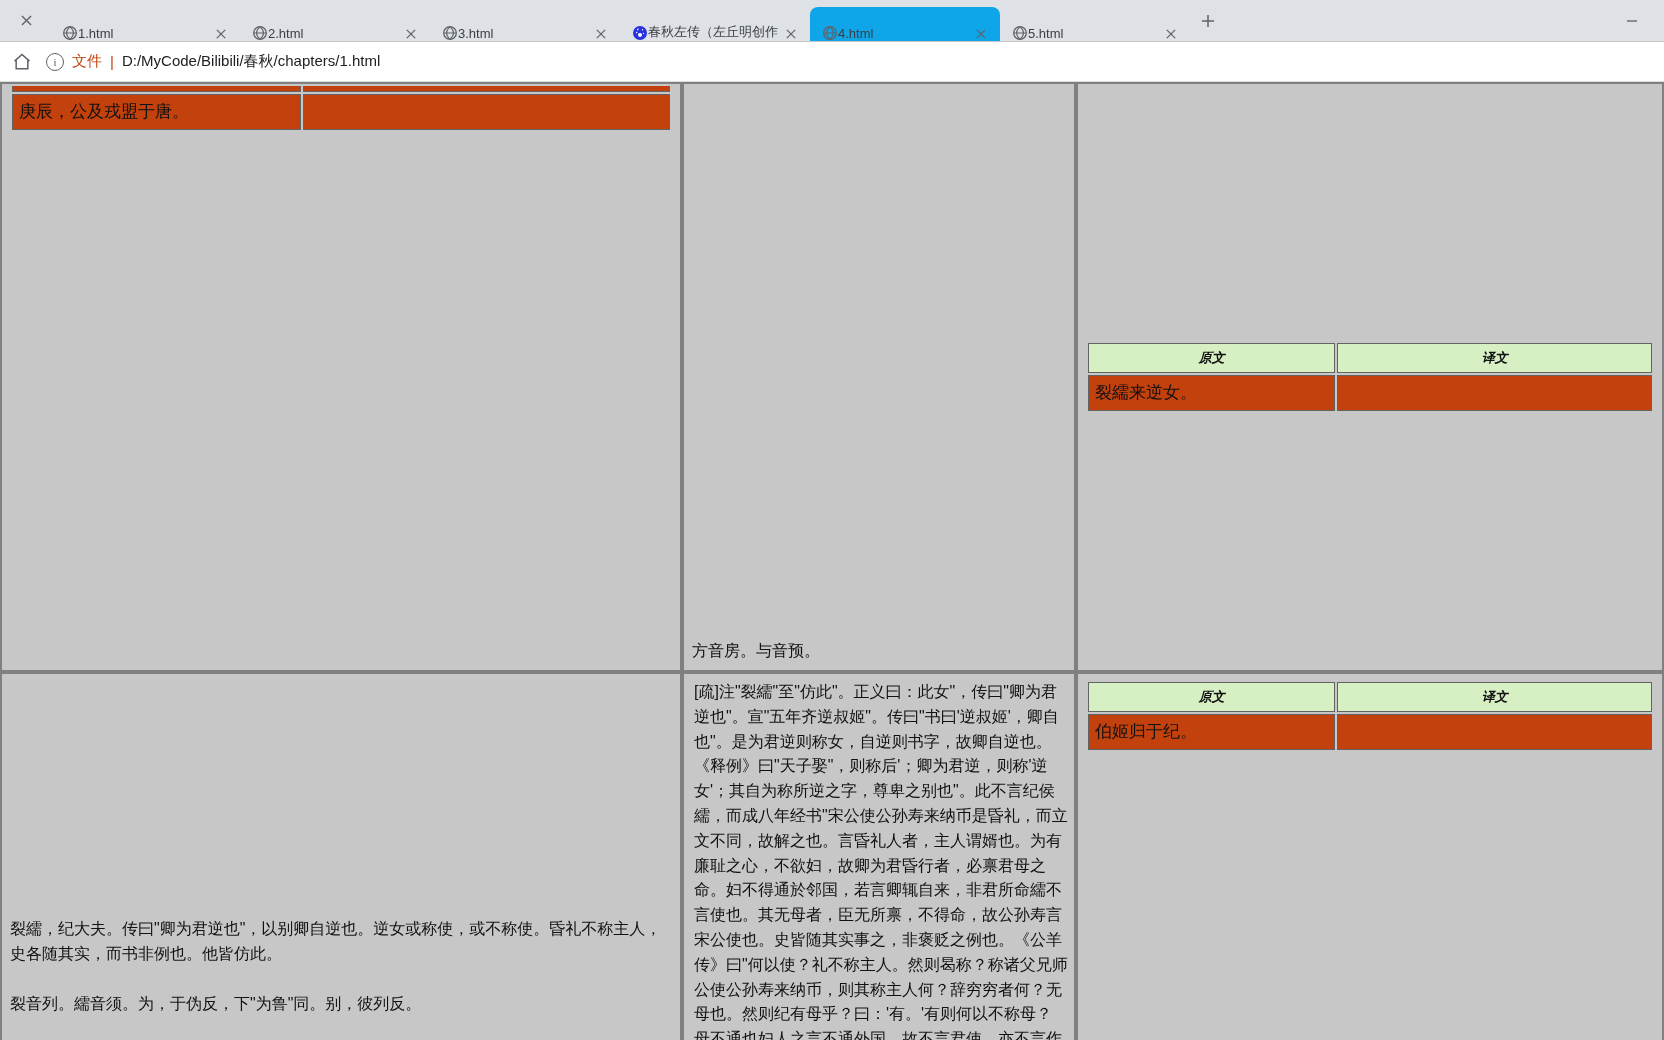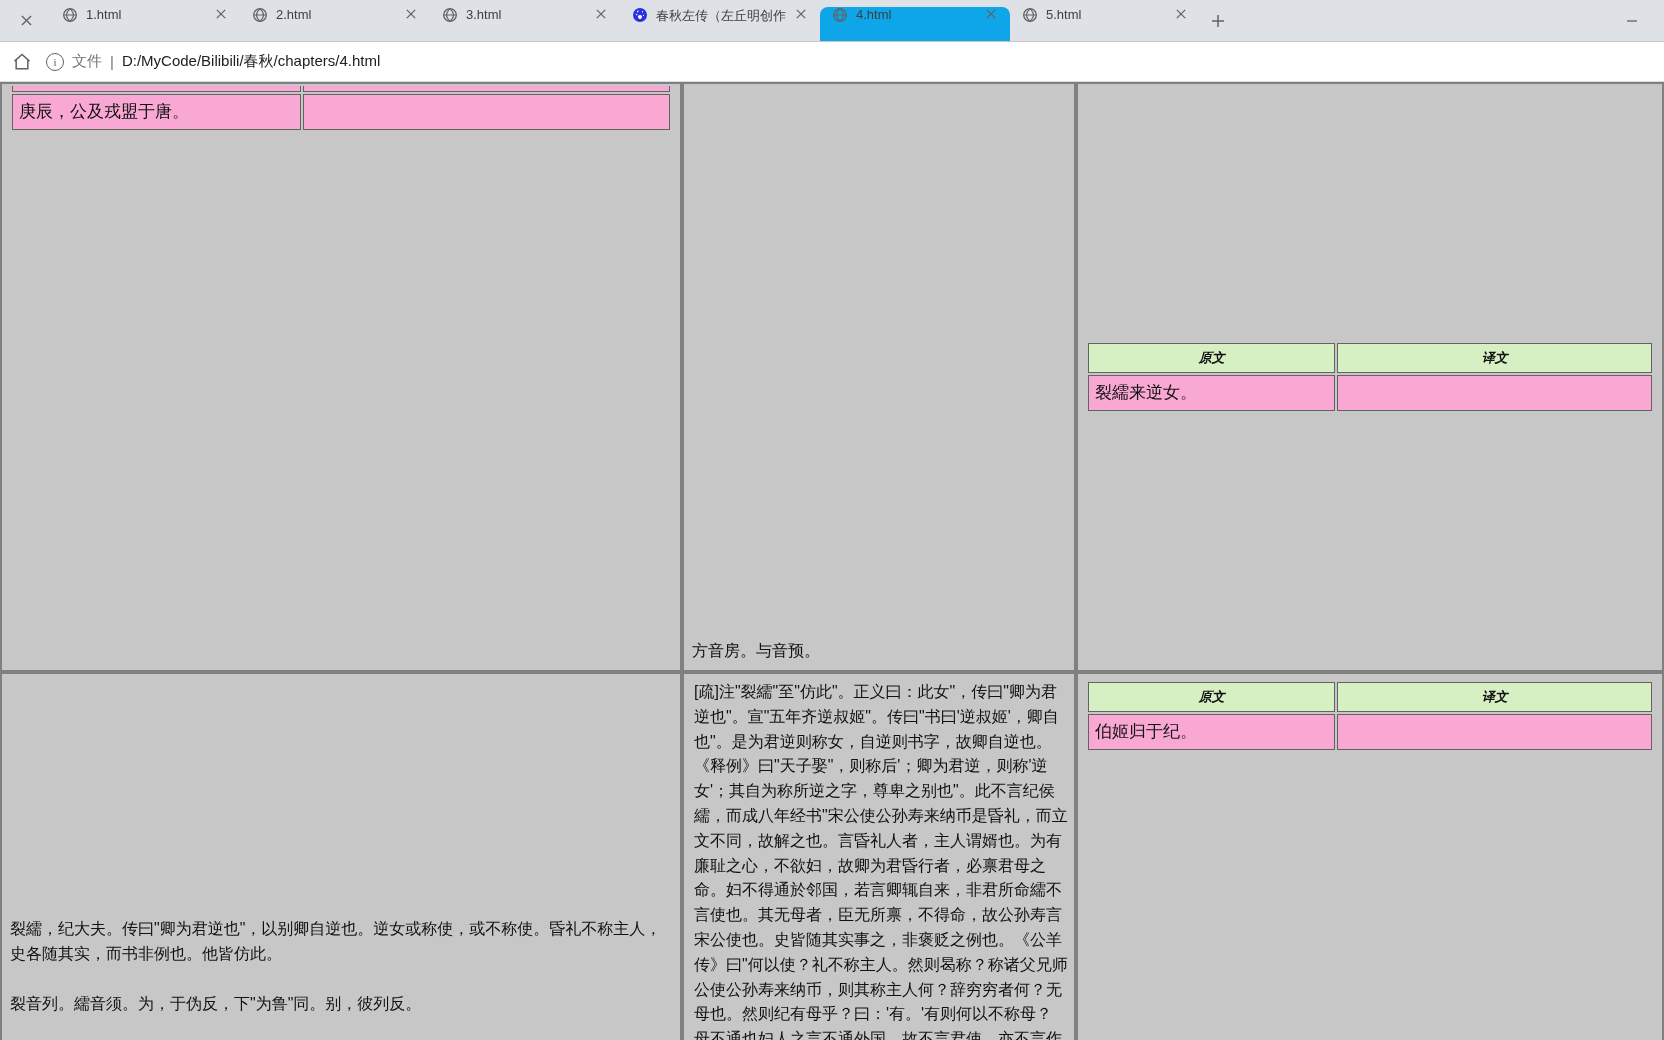--- a/index.html
+++ b/index.html
@@ -3,48 +3,48 @@
 <meta charset="utf-8">
 <style>
   * { box-sizing: border-box; }
   html, body { margin: 0; padding: 0; height: 100%; font-family: "Microsoft YaHei", "SimSun", sans-serif; background: #fff; }
   
   .window { width: 1664px; height: 1040px; display: flex; flex-direction: column; background: #fff; overflow: hidden; }
   
   
   .tab-bar { height: 42px; background: #dee1e6; display: flex; align-items: center; border-bottom: 1px solid #c7c7c7; }
   .tab-initial-close { width: 50px; display:flex; align-items:center; justify-content:flex-end; padding-right:18px;}
-  .tab { display: flex; align-items: flex-start; height: 34px; padding: 0 12px; margin-top: 6px; font-size: 13px; color: #3c4043; border-radius: 8px 8px 0 0; position: relative; min-width: 190px; max-width: 200px; gap:8px;}
+  .tab { display: flex; align-items: flex-end; height: 34px; padding: 0 12px; margin-top: 6px; font-size: 13px; color: #3c4043; border-radius: 8px 8px 0 0; position: relative; min-width: 190px; max-width: 200px; gap:0;}
   .tab.active { background: #0ea5e9; }
   .tab .favicon { width: 16px; height: 16px; display:inline-flex; align-items:center; justify-content:center; }
   .tab .favicon svg { width:16px; height:16px; }
   .tab .label { flex: 1; overflow: hidden; white-space: nowrap; text-overflow: ellipsis; }
   .tab .close { width: 14px; height: 14px; display:inline-flex; align-items:center; justify-content:center; color:#5f6368; }
   .newtab { width: 28px; height:28px; display:flex; align-items:center; justify-content:center; color:#5f6368; margin-left:4px;}
   .win-controls { margin-left:auto; display:flex; align-items:center; gap:4px; padding-right:10px;}
   .win-btn { width:44px; height:30px; display:flex; align-items:center; justify-content:center; color:#5f6368;}
   
   
   .addr-bar { height: 40px; background: #fff; display: flex; align-items: center; padding: 0 10px; border-bottom: 1px solid #dadce0; gap:12px;}
   .home-btn { width:24px; height:24px; display:flex; align-items:center; justify-content:center; }
   .addr-field { flex: 1; display: flex; align-items: center; font-size: 15px; color: #202124; gap:8px;}
   .addr-field .info-icon { width:18px; height:18px; border:1.5px solid #5f6368; border-radius:50%; display:inline-flex; align-items:center; justify-content:center; font-size:11px; color:#5f6368; font-family: Georgia, serif;}
-  .addr-field .file-label { color:#737373; }
+  .addr-field .file-label { color:#c2410c; }
   .addr-field .path { color:#202124; }
   
   
   .content { flex: 1; background: #c7c7c7; overflow: hidden; }
   .grid { display: grid; grid-template-columns: 682px 394px 1fr; min-height:100%; border-collapse:collapse;}
   .cell { border: 2px solid #808080; padding: 6px 8px; background: #c7c7c7; font-size: 16px; line-height: 1.55; color:#111;}
   .cell.right-col { padding:6px 6px 6px 10px; }
   
   .inner-table { width: 100%; border-collapse: separate; border-spacing: 2px; }
   .inner-table td, .inner-table th { border: 1px solid #636363; padding: 4px 6px; }
   .inner-table th { background: #d6f0c4; font-weight: bold; text-align:center; font-size:13px;font-style:italic;}
-  .inner-table td { background: #f9a8d4; font-size:17px; }
+  .inner-table td { background: #c2410c; font-size:17px; }
   .inner-table .col-yuan { width: 44%; }
   .inner-table .col-yi { width:56%; }
   
   .commentary { white-space: pre-wrap; }
 </style>
 </head>
 <body>
 
 <div class="window">
 
@@ -157,21 +157,21 @@
   <div class="addr-bar">
     <div class="home-btn">
       <svg width="20" height="20" viewBox="0 0 24 24">
           <path d="M3 11 L12 3 L21 11 M5 10 V20 H19 V10" fill="none" stroke="#5f6368" stroke-width="1.8"></path>
         </svg>
     </div>
     <div class="addr-field">
       <span class="info-icon">i</span>
       <span class="file-label">文件</span>
       <span class="file-label">|</span>
-      <span class="path">D:/MyCode/Bilibili/春秋/chapters/4.html</span>
+      <span class="path">D:/MyCode/Bilibili/春秋/chapters/1.html</span>
     </div>
   </div>
 
   <div class="content">
     <div class="grid" id="content-grid">
         <div class="cell" style="padding-top: 0px;">
           <table class="inner-table">
             <tbody>
               <tr>
                 <td class="col-yuan" style="border-top:none;height:6px;padding:0 6px;"></td>

